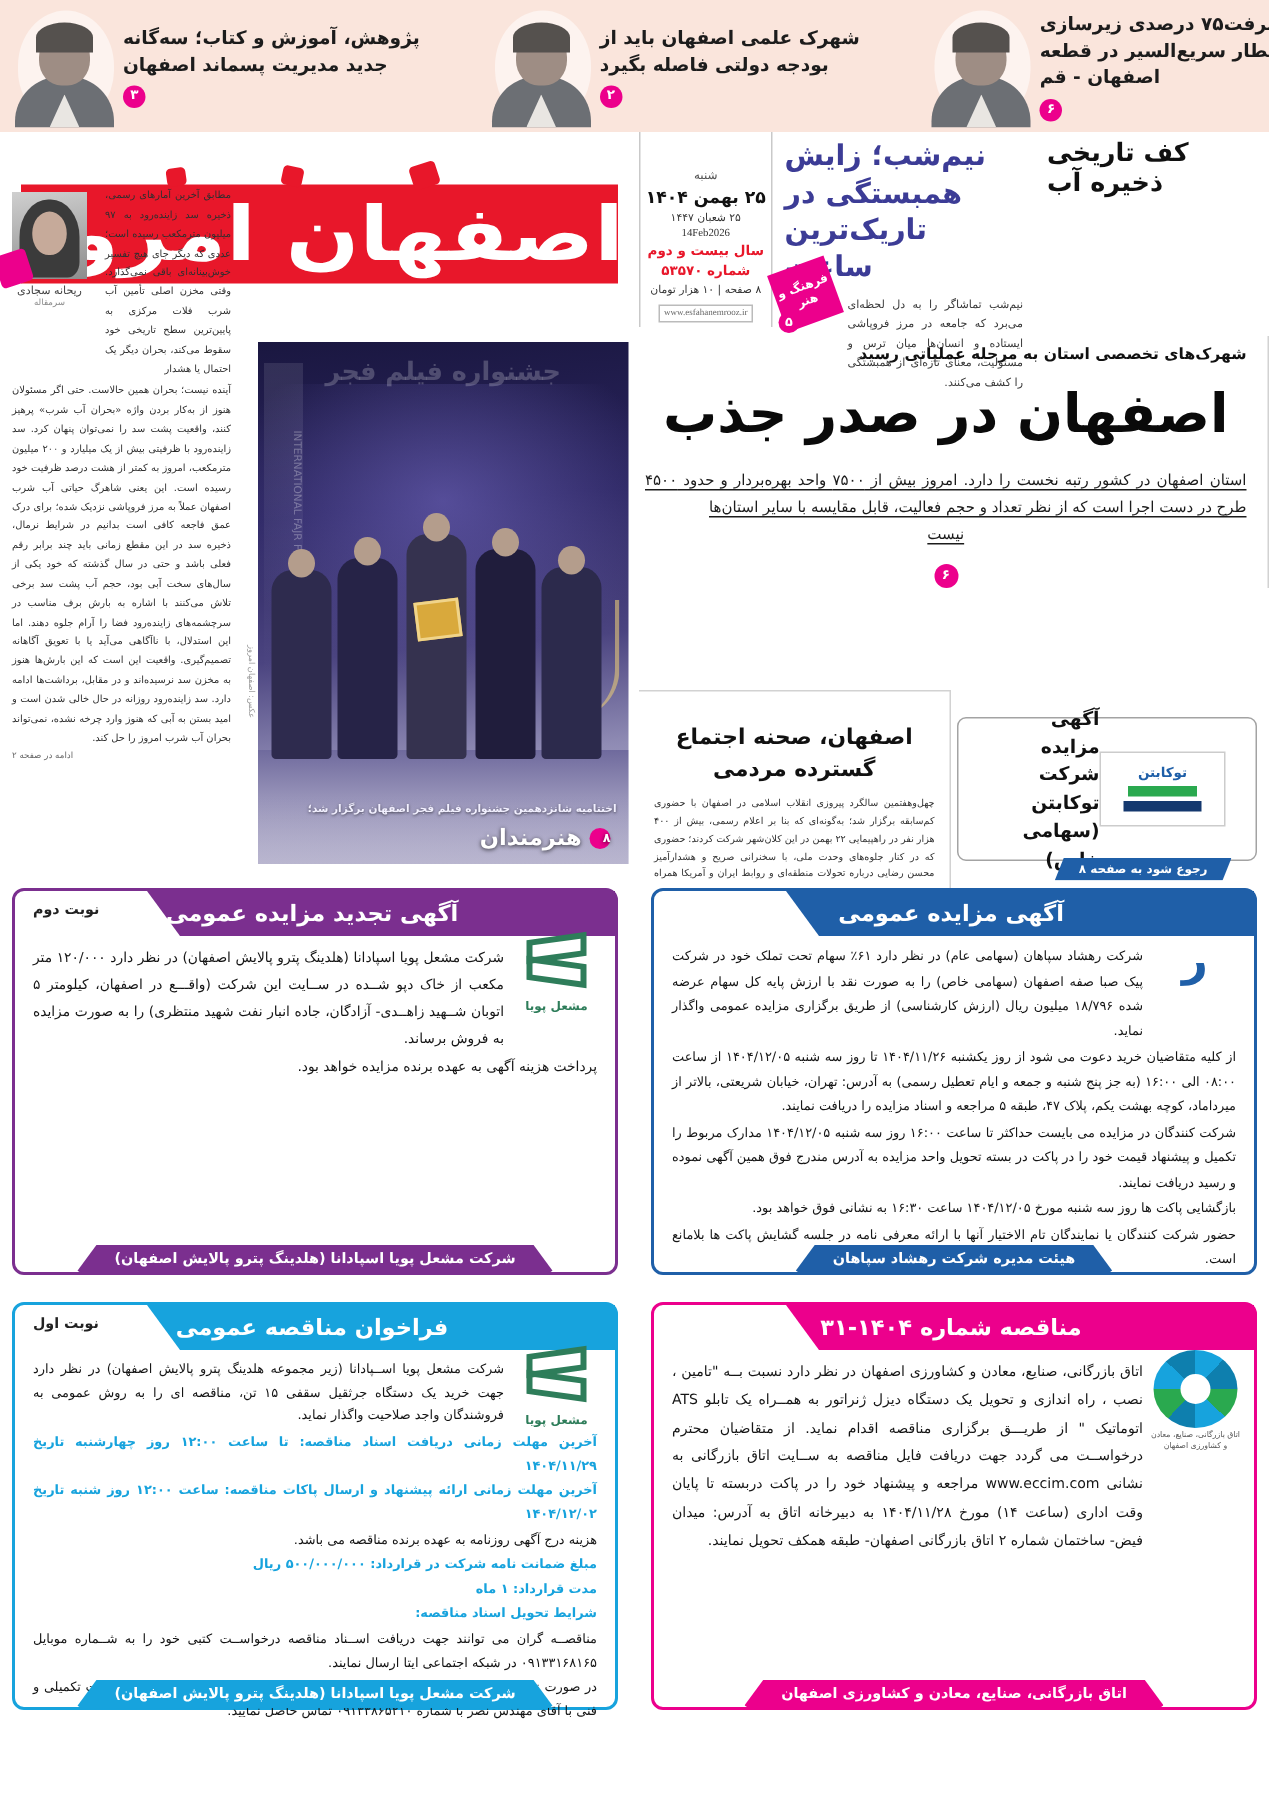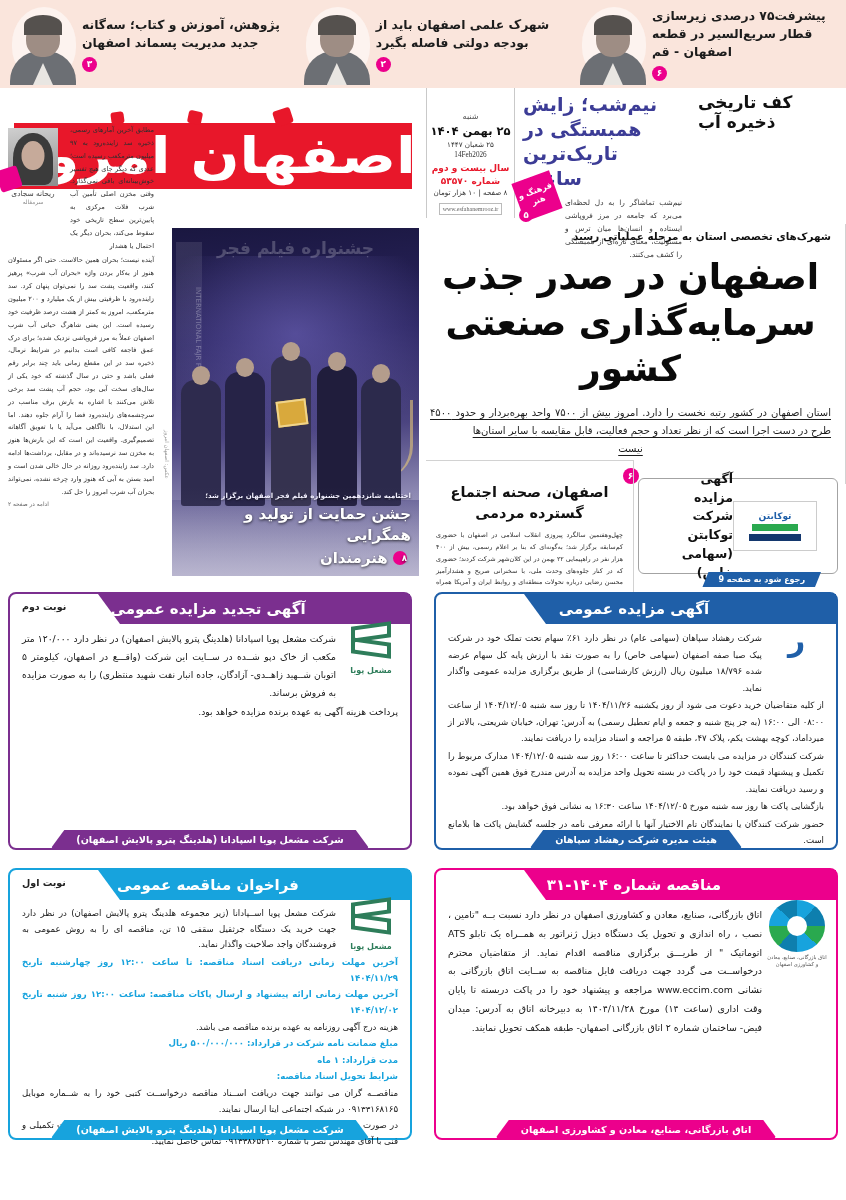--- a/index.html
+++ b/index.html
@@ -11,20 +11,21 @@
   }
   body { position: relative; }
 
   
   .topbanner {
     position: absolute; top: 0; left: 0;
     width: 846px; height: 88px;
     background: #fae5dc;
     display: flex; flex-direction: row-reverse;
     align-items: stretch;
+    gap: 24px;
   }
   .teaser {
     flex: 1 1 0; position: relative;
     display: flex; flex-direction: row-reverse; align-items: center;
     padding: 4px 6px;
   }
   .teaser-photo {
     width: 74px; height: 82px; flex: 0 0 74px;
     position: relative; overflow: hidden;
   }
@@ -546,21 +547,20 @@
     <div class="author-role">سرمقاله</div>
   </div>
   <div class="oped-rest">آینده نیست؛ بحران همین حالاست. حتی اگر مسئولان هنوز از به‌کار بردن واژه «بحران آب شرب» پرهیز کنند، واقعیت پشت سد را نمی‌توان پنهان کرد. سد زاینده‌رود با ظرفیتی بیش از یک میلیارد و ۲۰۰ میلیون مترمکعب، امروز به کمتر از هشت درصد ظرفیت خود رسیده است. این یعنی شاهرگ حیاتی آب شرب اصفهان عملاً به مرز فروپاشی نزدیک شده؛ برای درک عمق فاجعه کافی است بدانیم در شرایط نرمال، ذخیره سد در این مقطع زمانی باید چند برابر رقم فعلی باشد و حتی در سال گذشته که خود یکی از سال‌های سخت آبی بود، حجم آب پشت سد برخی تلاش می‌کنند با اشاره به بارش برف مناسب در سرچشمه‌های زاینده‌رود فضا را آرام جلوه دهند. اما این استدلال، با ناآگاهی می‌آید یا با تعویق آگاهانه تصمیم‌گیری. واقعیت این است که این بارش‌ها هنوز به مخزن سد نرسیده‌اند و در مقابل، برداشت‌ها ادامه دارد. سد زاینده‌رود روزانه در حال خالی شدن است و امید بستن به آبی که هنوز وارد چرخه نشده، نمی‌تواند بحران آب شرب امروز را حل کند.</div>
   <div class="oped-cont">ادامه در صفحه ۲</div>
 </div>
 
 <div class="feature">
   <div class="feature-kicker">شهرک‌های تخصصی استان به مرحله عملیاتی رسید</div>
   <div class="feature-headline">
     <div>اصفهان در صدر جذب</div>
-    <div>سرمایه‌گذاری صنعتی کشور</div>
   </div>
   <div class="feature-deck">
     <span>استان اصفهان در کشور رتبه نخست را دارد. امروز بیش از ۷۵۰۰ واحد بهره‌بردار و حدود ۴۵۰۰ طرح در دست اجرا است که از نظر تعداد و حجم فعالیت، قابل مقایسه با سایر استان‌ها</span>
     <span class="lastline">نیست</span>
   </div>
   <div class="feature-page">۶</div>
 </div>
 
 <div class="photo">
   <div class="stage-glow"></div>
@@ -579,21 +579,20 @@
     </div>
   <div class="figure f2">
       <div class="fhead"></div>
     </div>
   <div class="figure f1">
       <div class="fhead"></div>
     </div>
   <div class="award"></div>
   <div class="photo-caption">
     <div class="pc-kicker">اختتامیه شانزدهمین جشنواره فیلم فجر اصفهان برگزار شد؛</div>
-    <div class="pc-title">جشن حمایت از تولید و همگرایی</div>
     <div class="pc-title">
       <span class="pc-page">۸</span>
       <span>هنرمندان</span>
     </div>
   </div>
 </div>
 <div class="photo-credit">عکس: اصفهان امروز</div>
 
 <div class="secondary">
   <div class="sec-title">
@@ -608,21 +607,21 @@
   <div class="tokab-text">
     <div>آگهی مزایده</div>
     <div>شرکت توکابتن</div>
     <div>(سهامی خاص)</div>
   </div>
   <div class="tokab-logo">
     <span class="tk-name">توکابتن</span>
     <span class="bar-green"></span>
     <span class="bar-blue"></span>
   </div>
-  <div class="tokab-ribbon">رجوع شود به صفحه 9</div>
+  <div class="tokab-ribbon">رجوع شود به صفحه ۸</div>
 </div>
 
 <div class="ad" id="ad-mozayede-tajdid">
   <div class="ad-header">
     <div class="hdr-shape"></div>
     <span class="hdr-title">آگهی تجدید مزایده عمومی</span>
     <span class="ad-noubat">نوبت دوم</span>
   </div>
   <div class="ad-logo">
     <div class="mashal-mark">

